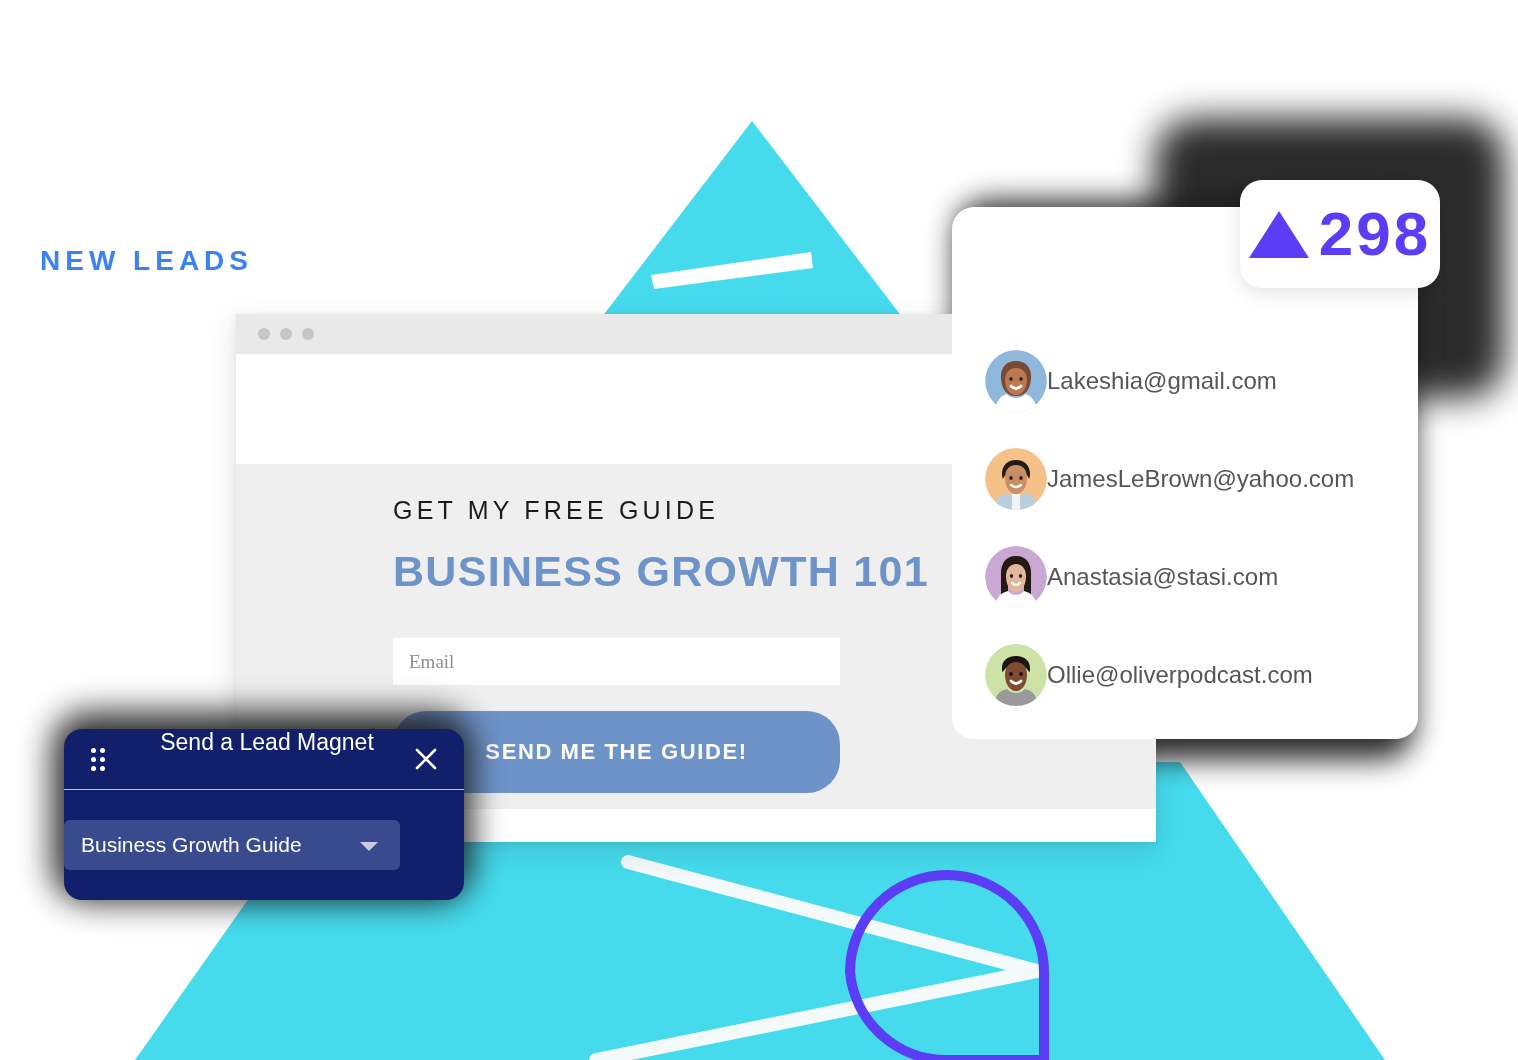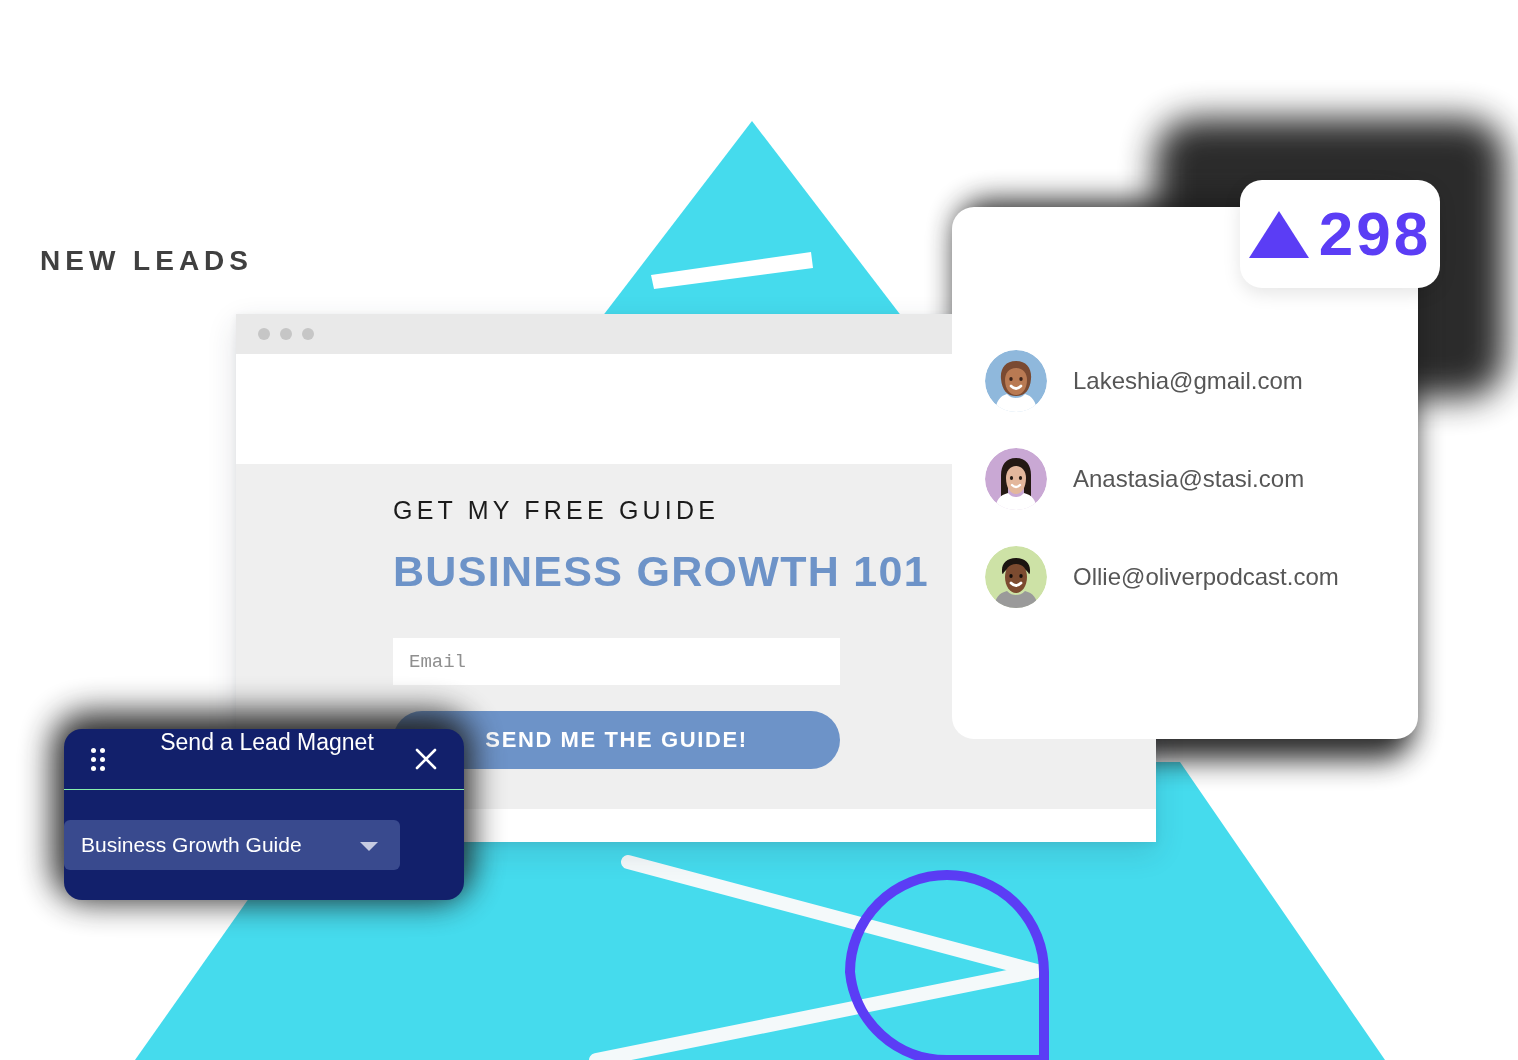--- a/index.html
+++ b/index.html
@@ -76,31 +76,31 @@
     white-space:nowrap;
   }
   #email-input{
     display:block;
     box-sizing:border-box;
     width:447px;
     height:47px;
     border:none;
     outline:none;
     background:#ffffff;
-    font-family:Liberation Mono, monospace;
+    font-family:Liberation Serif, serif;
     font-size:19px;
     color:#3c3c3c;
     padding:0 16px;
     margin-bottom:26px;
   }
   #email-input::placeholder{color:#8f8f8f;}
   #submit-btn{
     display:block;
     width:447px;
-    height:58px;
+    height:82px;
     border:none;
     border-radius:33px;
     background:#6d93c8;
     color:#ffffff;
     font-family:inherit;
     font-size:22px;
     font-weight:700;
     letter-spacing:1.6px;
     cursor:pointer;
   }
@@ -123,32 +123,31 @@
     background:#ffffff;
     border-radius:22px;
     overflow:hidden;
   }
   #leads-title{
     position:absolute;
     left:40px; top:245px;
     font-size:28px;
     font-weight:700;
     letter-spacing:5px;
-    color:#404040;
+    color:#3b82f6;
   }
   #leads-list{
     position:absolute;
     left:985px; top:332px;
     width:430px;
   }
   .lead-row{
     display:flex;
     align-items:center;
     height:98px;
-    gap:26px;
   }
   .avatar{
     width:62px;height:62px;
     border-radius:50%;
     position:relative;
     overflow:hidden;
     flex:0 0 auto;
   }
   .avatar svg{display:block;width:62px;height:62px;}
   .lead-email{
@@ -309,20 +308,35 @@
           <path d="M31 18c7 0 11 5 11 12 0 9 -5 15 -11 15 -6 0 -11 -6 -11 -15 0 -7 4 -12 11 -12z" fill="#b97a53"></path>
           <path d="M22 44c3 3 6 4 9 4s6 -1 9 -4c7 2 11 7 12 18H10c1 -11 5 -16 12 -18z" fill="#ffffff"></path>
           <ellipse cx="26" cy="29" rx="1.7" ry="2" fill="#3a231a"></ellipse>
             <ellipse cx="36" cy="29" rx="1.7" ry="2" fill="#3a231a"></ellipse>
           <path d="M26 36q5 5 10 0" stroke="#ffffff" stroke-width="2.6" fill="none" stroke-linecap="round"></path>
         </svg>
       </span>
       <span class="lead-email">Lakeshia@gmail.com</span>
     </div>
 
+    <div class="lead-row">
+      <span class="avatar">
+        <svg viewBox="0 0 62 62">
+            <circle cx="31" cy="31" r="31" fill="#f5c188"></circle>
+          <path d="M31 12c9 0 14 6 14 14 0 3 -1 5 -1 5 -2 -5 -4 -7 -13 -7 -7 0 -11 2 -13 7 0 0 -1 -2 -1 -5 0 -8 5 -14 14 -14z" fill="#241c16"></path>
+          <path d="M31 17c7 0 11 5 11 13 0 9 -5 16 -11 16 -6 0 -11 -7 -11 -16 0 -8 4 -13 11 -13z" fill="#c98f62"></path>
+          <path d="M22 45c3 3 6 4 9 4s6 -1 9 -4c8 2 12 7 13 17H9c1 -10 5 -15 13 -17z" fill="#b9cfe0"></path>
+          <path d="M27 46h8v16h-8z" fill="#f4f4f4"></path>
+          <ellipse cx="26" cy="30" rx="1.7" ry="2" fill="#241c16"></ellipse>
+            <ellipse cx="36" cy="30" rx="1.7" ry="2" fill="#241c16"></ellipse>
+          <path d="M26 37q5 4 10 0" stroke="#ffffff" stroke-width="2.4" fill="none" stroke-linecap="round"></path>
+        </svg>
+      </span>
+      <span class="lead-email">JamesLeBrown@yahoo.com</span>
+    </div>
 
     <div class="lead-row">
       <span class="avatar">
         <svg viewBox="0 0 62 62">
             <circle cx="31" cy="31" r="31" fill="#c9a8d4"></circle>
           <path d="M31 10c10 0 15 7 15 17v22h-7V28c0 -4 -3 -6 -8 -6s-8 2 -8 6v21h-7V27c0 -10 5 -17 15 -17z" fill="#241913"></path>
           <path d="M31 18c6 0 10 5 10 12 0 9 -4 16 -10 16 -6 0 -10 -7 -10 -16 0 -7 4 -12 10 -12z" fill="#e3b79c"></path>
           <path d="M23 45c3 3 5 4 8 4s5 -1 8 -4c8 2 12 7 13 17H10c1 -10 5 -15 13 -17z" fill="#ffffff"></path>
           <ellipse cx="26.5" cy="30" rx="1.6" ry="2" fill="#241913"></ellipse>
             <ellipse cx="35.5" cy="30" rx="1.6" ry="2" fill="#241913"></ellipse>

